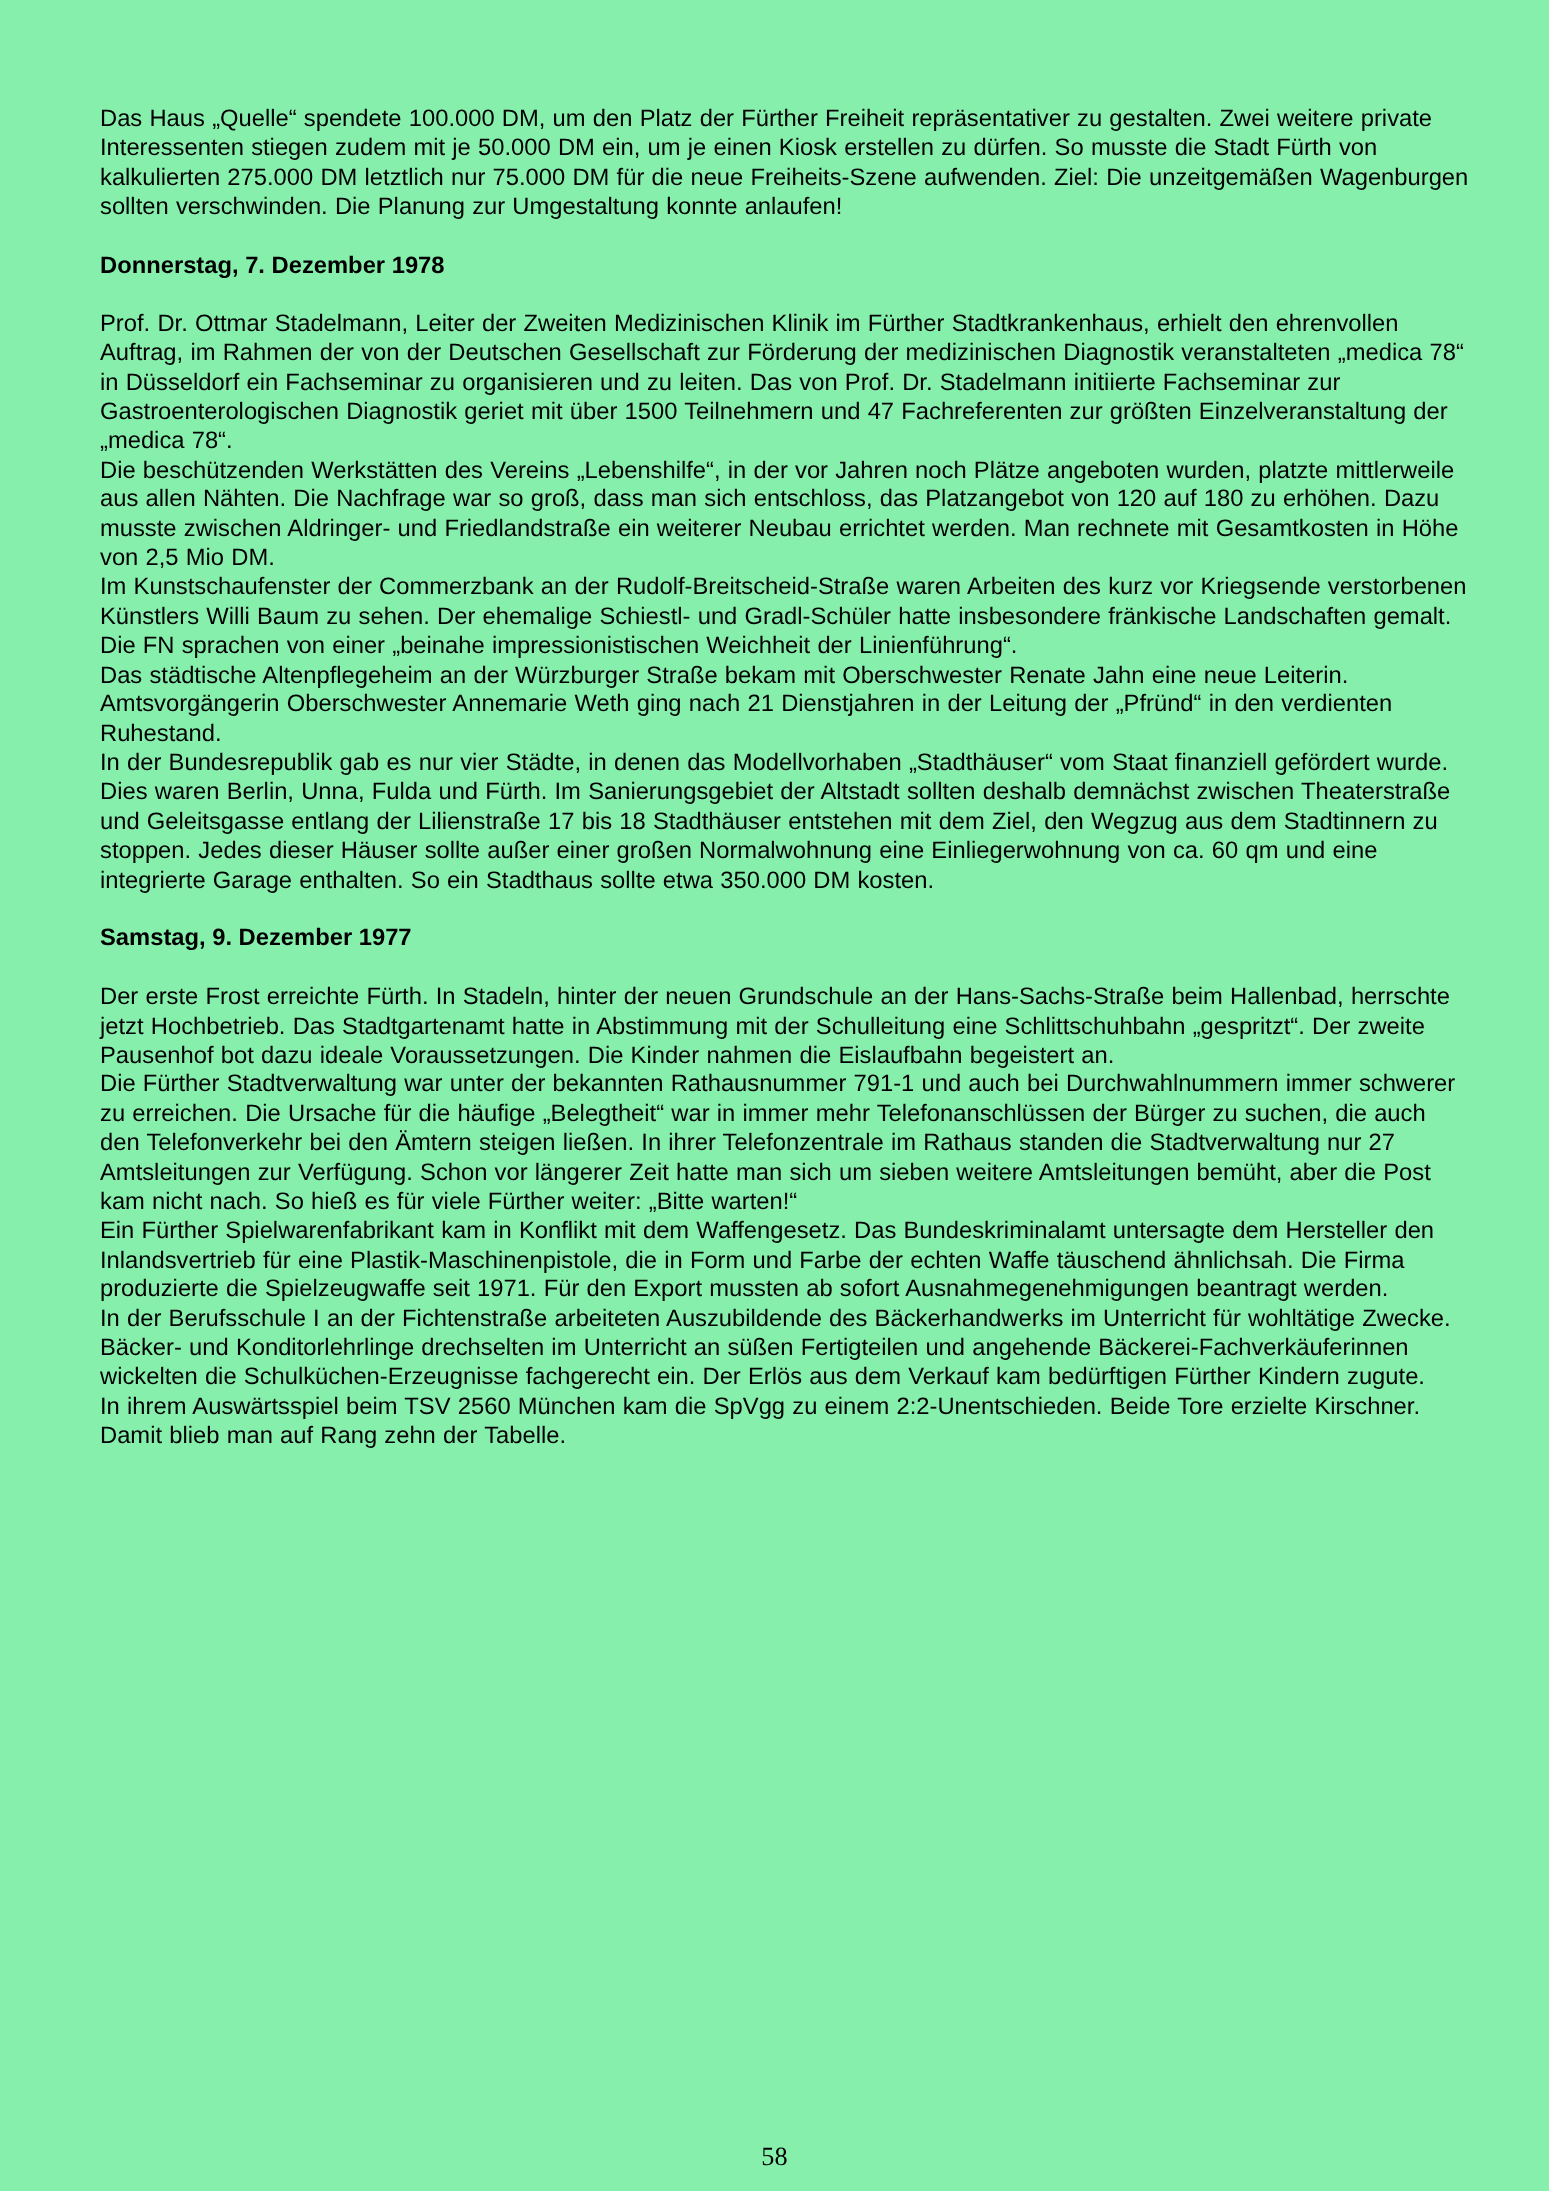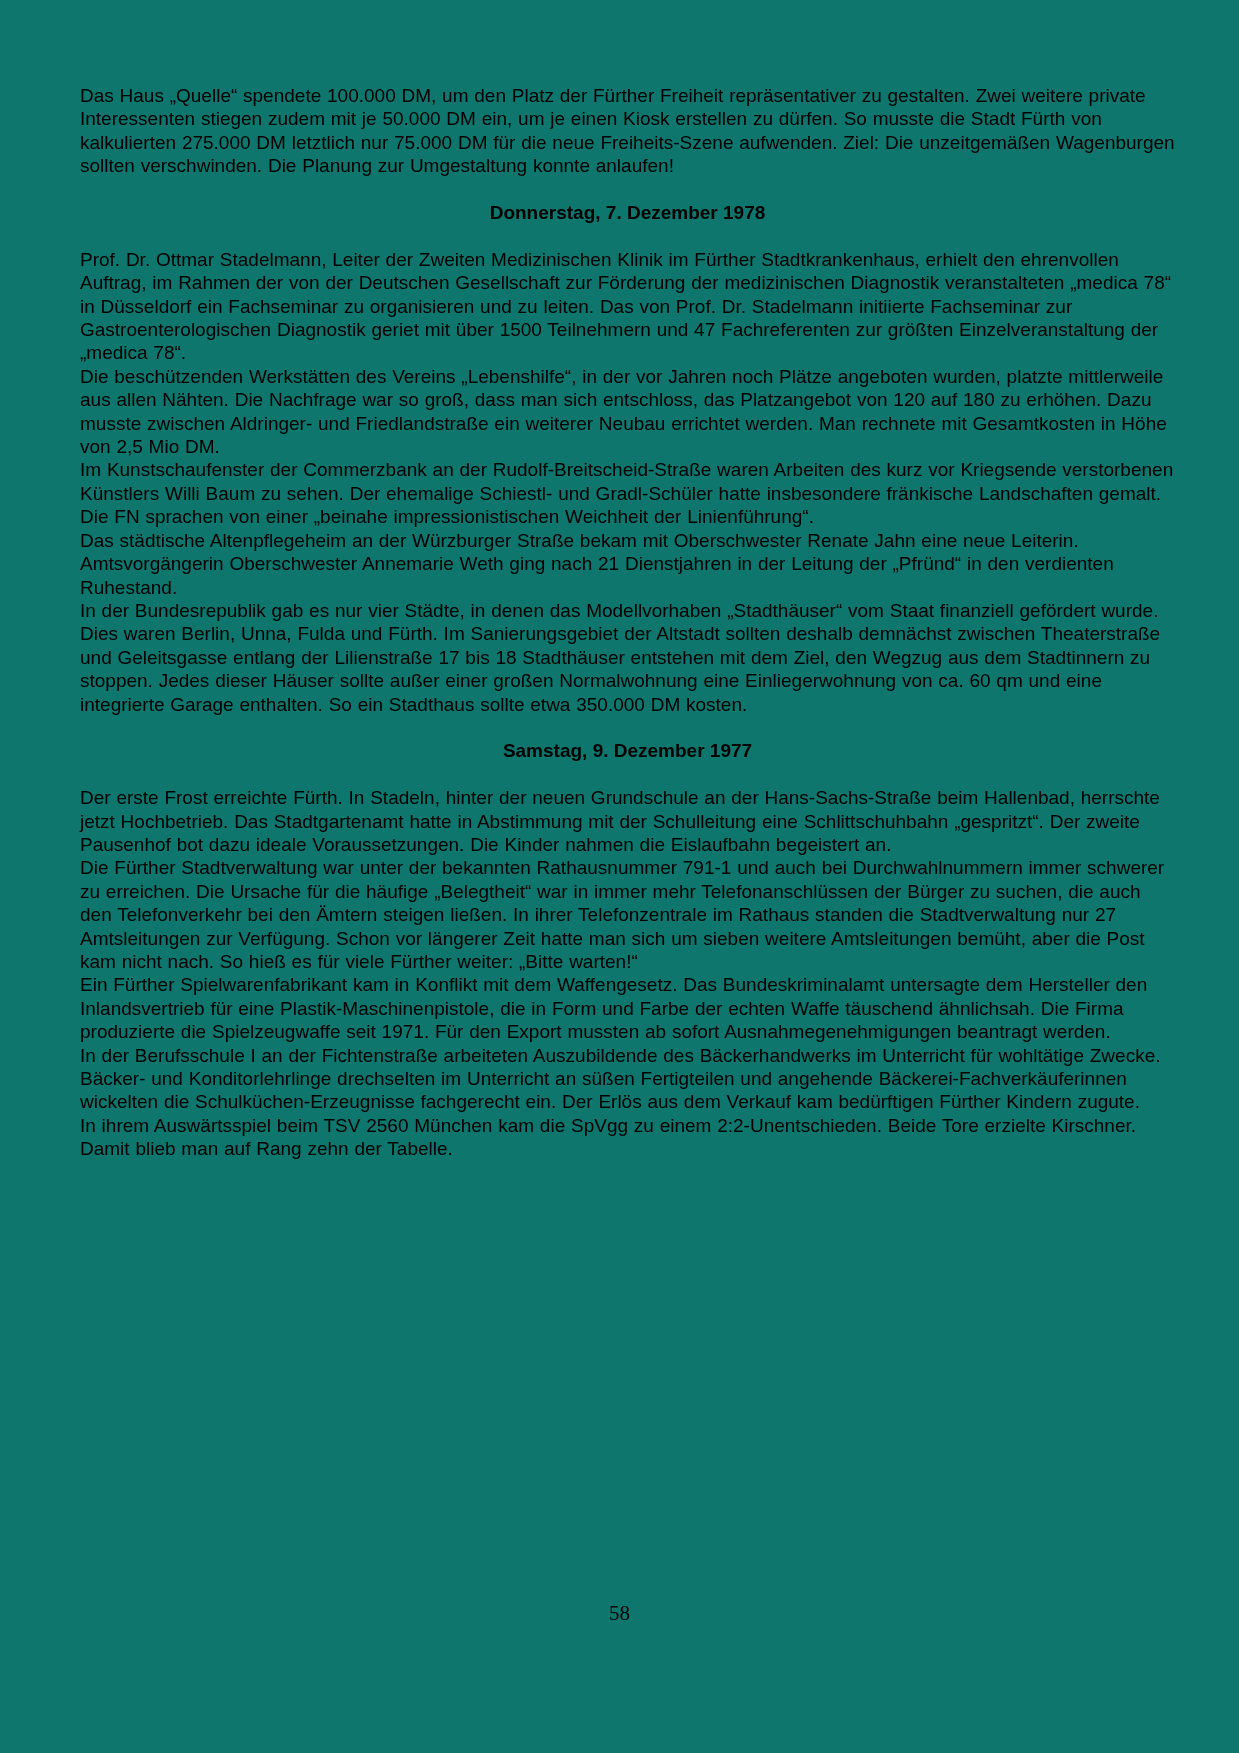--- a/index.html
+++ b/index.html
@@ -13,47 +13,47 @@
     width: 1239px;
     height: 1753px;
     font-family: "Liberation Sans", sans-serif;
     color: #000000;
     overflow: hidden;
   }
   .page {
     position: relative;
     width: 1239px;
     height: 1753px;
-    background: #0f766e;
+    background: #86efac;
   }
   .content {
     position: absolute;
     left: 80px;
     top: 84px;
     width: 1095px;
   }
   .para {
     margin: 0;
     font-size: 19px;
     line-height: 23.4px;
     font-weight: normal;
     text-align: left;
     word-spacing: 0.5px;
   }
   .heading {
     margin: 23.4px 0 23.4px 0;
     font-size: 19px;
     line-height: 23.4px;
     font-weight: bold;
-    text-align: center;
+    text-align: left;
   }
   .footer {
     position: absolute;
     left: 0;
-    top: 1600px;
+    top: 1712px;
     width: 1239px;
     text-align: center;
     font-family: "Liberation Serif", serif;
     font-size: 21px;
     line-height: 26px;
     color: #000000;
   }
 </style>
 </head>
 <body>

